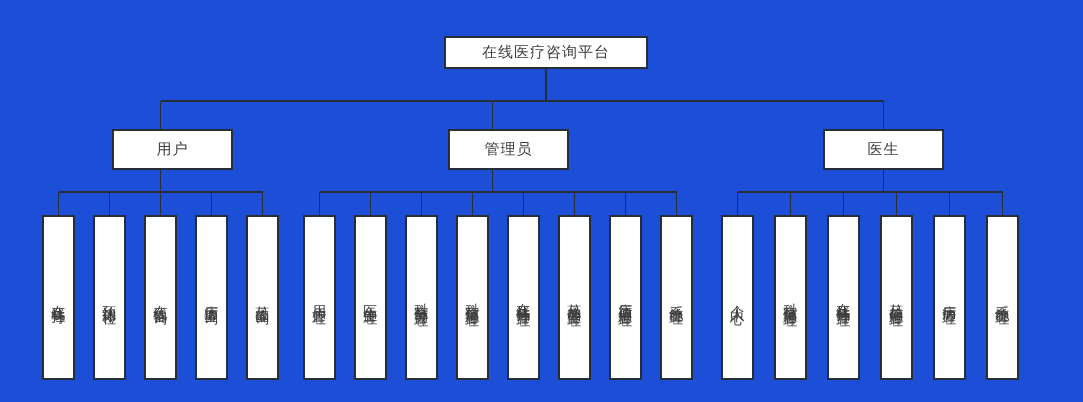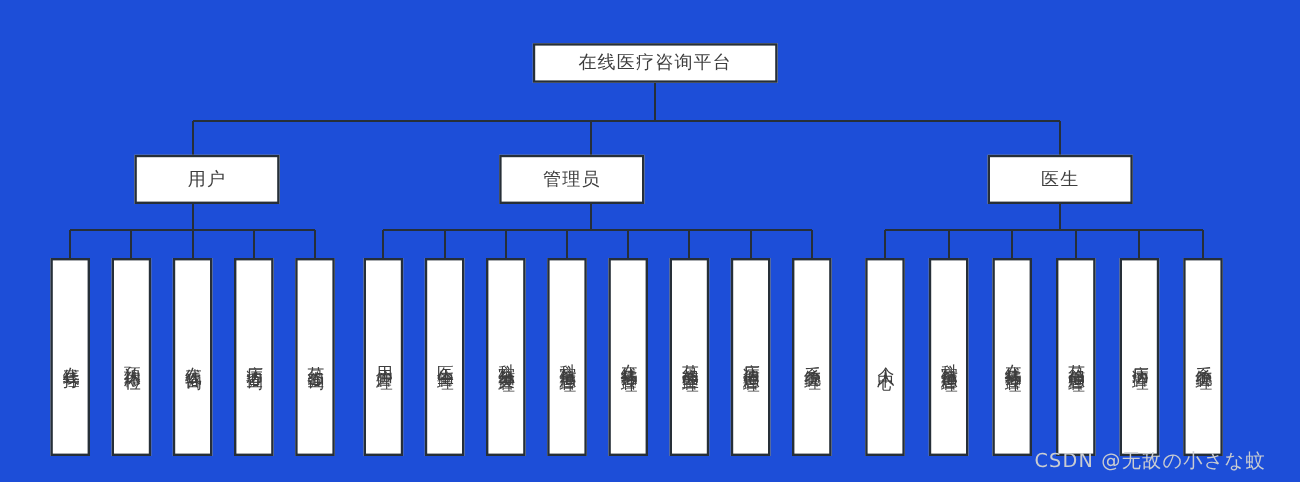--- a/index.html
+++ b/index.html
@@ -95,21 +95,21 @@
       <line x1="843.5" y1="192" x2="843.5" y2="215" stroke="#262f38" stroke-width="1.6" shape-rendering="crispEdges"></line>
       <line x1="896.5" y1="192" x2="896.5" y2="215" stroke="#262f38" stroke-width="1.6" shape-rendering="crispEdges"></line>
       <line x1="949.5" y1="192" x2="949.5" y2="215" stroke="#262f38" stroke-width="1.6" shape-rendering="crispEdges"></line>
       <line x1="1002.5" y1="192" x2="1002.5" y2="215" stroke="#262f38" stroke-width="1.6" shape-rendering="crispEdges"></line>
       <line x1="737.5" y1="192" x2="1002.5" y2="192" stroke="#262f38" stroke-width="1.6" shape-rendering="crispEdges"></line>
     </svg>
 
   <div id="nodes-layer">
       <div class="node node-horizontal" style="left: 444px; top: 36px; width: 204px; height: 33px;">在线医疗咨询平台</div>
       <div class="node node-horizontal" style="left: 112px; top: 129px; width: 121px; height: 41px;">用户</div>
-      <div class="node node-horizontal" style="left: 416px; top: 129px; width: 121px; height: 41px;">管理员</div>
+      <div class="node node-horizontal" style="left: 448px; top: 129px; width: 121px; height: 41px;">管理员</div>
       <div class="node node-horizontal" style="left: 823px; top: 129px; width: 121px; height: 41px;">医生</div>
       <div class="node node-vertical" style="left: 42px; top: 215px; width: 33px; height: 165px;">
         <span class="vtext">在线挂号</span>
       </div>
       <div class="node node-vertical" style="left: 93px; top: 215px; width: 33px; height: 165px;">
         <span class="vtext">预约体检</span>
       </div>
       <div class="node node-vertical" style="left: 144px; top: 215px; width: 33px; height: 165px;">
         <span class="vtext">在线咨询</span>
       </div>
@@ -156,15 +156,14 @@
         <span class="vtext">药品信息管理</span>
       </div>
       <div class="node node-vertical" style="left: 933px; top: 215px; width: 33px; height: 165px;">
         <span class="vtext">病历管理</span>
       </div>
       <div class="node node-vertical" style="left: 986px; top: 215px; width: 33px; height: 165px;">
         <span class="vtext">系统管理</span>
       </div>
     </div>
 
-  <div class="watermark" style="left: 862px; top: 374px; color: rgb(201, 204, 209);">CSDN @无敌の小さな蚊</div>
 
 </div>
 
 </body></html>

